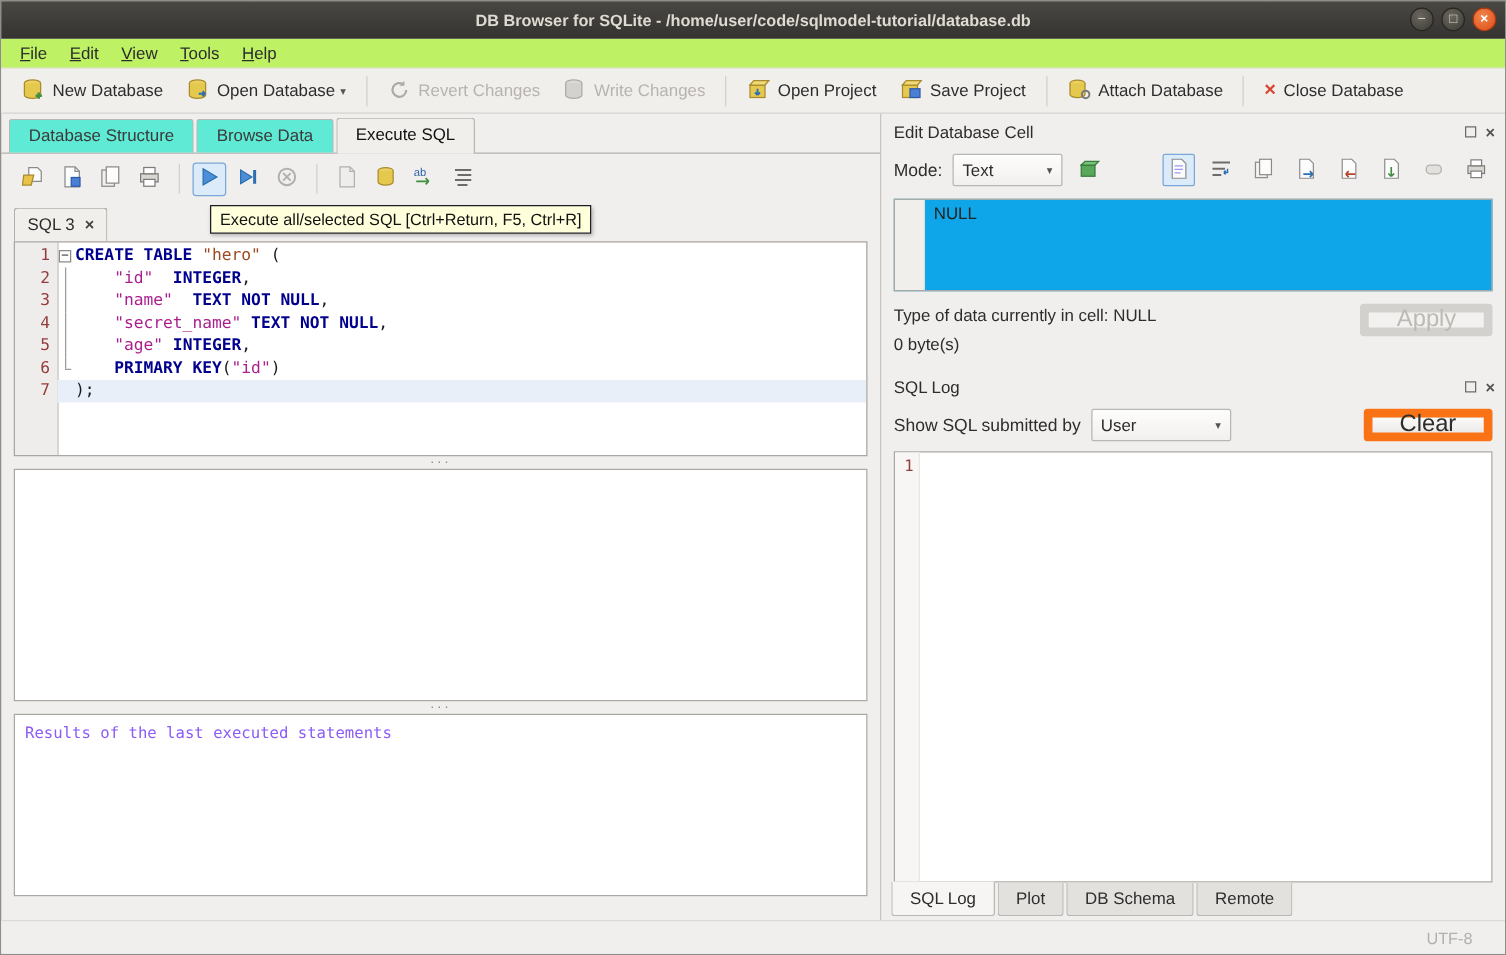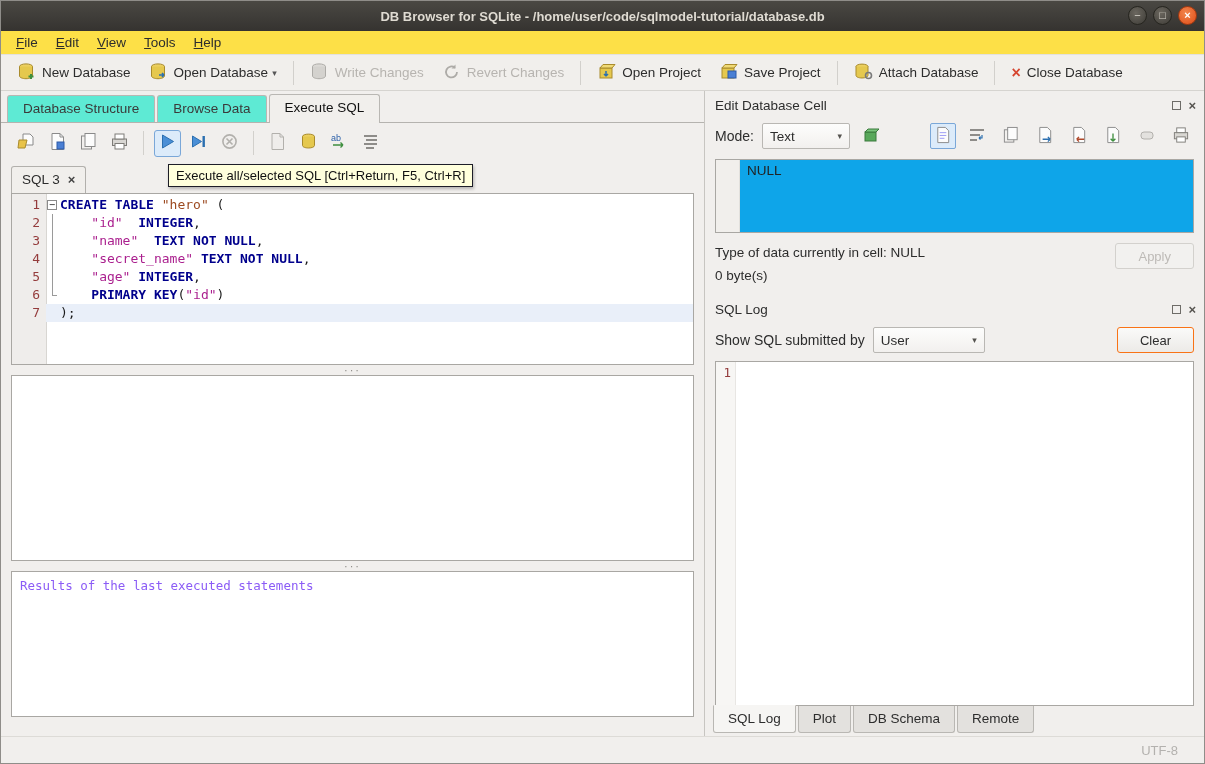--- a/index.html
+++ b/index.html
@@ -8,21 +8,21 @@
   .window{width:1205px;height:764px;display:flex;flex-direction:column;border:1px solid #8f8d89}
 
   
   .titlebar{height:30px;flex:none;background:linear-gradient(#4a4843,#353330);display:flex;align-items:center;position:relative}
   .titlebar .title{flex:1;text-align:center;color:#dfdbd2;font-weight:bold;font-size:13px}
   .winbtns{position:absolute;right:7px;top:5px;display:flex;gap:6px}
   .winbtn{width:19px;height:19px;border-radius:50%;background:radial-gradient(circle at 40% 35%,#6b675f,#3d3b36);border:1px solid #26251f;color:#d9d5cc;font-size:11px;line-height:16px;text-align:center;cursor:default}
   .winbtn.close{background:radial-gradient(circle at 40% 35%,#f2864e,#de4c16);border-color:#a63a10;color:#fff;font-weight:bold}
 
   
-  .menubar{height:24px;flex:none;background:#fde047;display:flex;align-items:center;padding:0 6px;border-bottom:1px solid #e3e1de}
+  .menubar{height:24px;flex:none;background:#bef264;display:flex;align-items:center;padding:0 6px;border-bottom:1px solid #e3e1de}
   .menu-item{display:inline-block;padding:2px 9px;font-size:13.5px}
   .menu-item::first-letter{text-decoration:underline}
 
   
   .toolbar{height:36px;flex:none;background:#f1efec;border-bottom:1px solid #d6d4d0;display:flex;align-items:center;padding:0 8px;gap:2px}
   .tbtn{display:flex;align-items:center;gap:6px;padding:4px 8px;border-radius:3px;font-size:13.5px;white-space:nowrap}
   .tbtn.disabled{color:#b7b4b0}
   .tsep{width:1px;height:24px;background:#d2d0cc;margin:0 6px;flex:none}
   .darrow{font-size:9px;color:#555;margin-left:-2px}
   .ic{display:inline-block;vertical-align:middle;flex:none}
@@ -80,21 +80,21 @@
   .combo{height:26px;border:1px solid #b9b7b3;border-radius:2px;background:linear-gradient(#fdfdfc,#f2f0ee);display:flex;align-items:center;justify-content:space-between;padding:0 7px;font-size:13.5px}
   .combo .ca{font-size:9px;color:#55534f;margin-left:10px}
   .icongroup{margin-left:auto;display:flex;align-items:center;gap:8px}
   .ibtn{width:26px;height:26px;display:flex;align-items:center;justify-content:center;border:1px solid transparent;border-radius:2px}
   .ibtn.checked{background:#dcebfa;border-color:#7aa7d8}
   .celledit{height:74px;flex:none;margin:4px 10px 6px;border:1px solid #a9a7a3;background:#0ea5e9;display:flex}
   .cellgutter{width:24px;flex:none;background:#f1efec;border-right:1px solid #e2e0dc}
   .cellval{padding:3px 7px;font-size:13.5px;color:#222}
   .infoblock{flex:none;position:relative;padding:6px 10px 4px;min-height:52px}
   .infoline{font-size:13.5px;margin-bottom:8px}
-  .btn{height:26px;padding:0 22px;border:1px solid #f97316;border-radius:3px;background:linear-gradient(#fafaf9,#eceae7);font-size:13px;display:inline-flex;align-items:center;justify-content:center}
+  .btn{height:26px;padding:0 22px;border:7px solid #f97316;border-radius:3px;background:linear-gradient(#fafaf9,#eceae7);font-size:19px;display:inline-flex;align-items:center;justify-content:center}
   .btn::first-letter{text-decoration:underline}
   .btn.disabled{color:#bdbab6;border-color:#d3d1cd;background:#f2f1ef}
   .btn.disabled::first-letter{text-decoration:none}
   .applybtn{position:absolute;right:10px;top:4px}
   .logarea{flex:1;margin:2px 10px 0;border:1px solid #a9a7a3;background:#fff;display:flex;min-height:0;font-family:"DejaVu Sans Mono",monospace;font-size:12.5px}
   .loggutter{width:20px;flex:none;background:#f7f6f4;border-right:1px solid #e8e6e3;text-align:right;padding:3px 4px 0 0;color:var(--line-number,#943c3c)}
   .bottomtabs{height:30px;flex:none;display:flex;align-items:flex-start;padding:0 0 0 8px}
   .btab{padding:5px 14px 6px;background:#e3e1de;border:1px solid #b9b7b3;border-top:none;border-radius:0 0 3px 3px;margin-right:2px;font-size:13.5px}
   .btab.active{background:#f6f5f3;border-top:1px solid #f6f5f3;margin-top:-1px}
 
@@ -137,31 +137,31 @@
             <ellipse cx="9" cy="4.5" rx="6.5" ry="2.6" fill="#ecd060" stroke="#a98b2d"></ellipse>
             <path d="M2.5 4.5v9.5c0 1.5 2.9 2.7 6.5 2.7s6.5-1.2 6.5-2.7V4.5" fill="#e5c84e" stroke="#a98b2d"></path>
             <path d="M10 13h5m0 0-2-2m2 2-2 2" stroke="#2b6fb0" stroke-width="1.6" fill="none"></path>
           </svg></span>
       <span>Open Database</span>
       <span class="darrow">▾</span>
     </div>
     <div class="tsep"></div>
     <div class="tbtn disabled">
       <span class="ic"><svg width="19" height="19" viewBox="0 0 19 19">
+            <path d="M15 10a5.5 5.5 0 1 1-2-4.3" fill="none" stroke="#adaba7" stroke-width="1.8"></path>
+            <path d="M13.5 2.5v4h-4z" fill="#adaba7"></path>
+          </svg></span>
+      <span>Revert Changes</span>
+    </div>
+    <div class="tbtn disabled">
+      <span class="ic"><svg width="19" height="19" viewBox="0 0 19 19">
             <ellipse cx="9" cy="4.5" rx="6.5" ry="2.6" fill="#dcdad6" stroke="#adaba7"></ellipse>
             <path d="M2.5 4.5v9.5c0 1.5 2.9 2.7 6.5 2.7s6.5-1.2 6.5-2.7V4.5" fill="#d4d2ce" stroke="#adaba7"></path>
           </svg></span>
       <span>Write Changes</span>
-    </div>
-    <div class="tbtn disabled">
-      <span class="ic"><svg width="19" height="19" viewBox="0 0 19 19">
-            <path d="M15 10a5.5 5.5 0 1 1-2-4.3" fill="none" stroke="#adaba7" stroke-width="1.8"></path>
-            <path d="M13.5 2.5v4h-4z" fill="#adaba7"></path>
-          </svg></span>
-      <span>Revert Changes</span>
     </div>
     <div class="tsep"></div>
     <div class="tbtn">
       <span class="ic"><svg width="19" height="19" viewBox="0 0 19 19">
             <rect x="3" y="6" width="12" height="10" fill="#e5c84e" stroke="#a98b2d"></rect>
             <path d="M3 6l3-3.5h12L15 6z" fill="#f0da76" stroke="#a98b2d"></path>
             <path d="M9 9v5m0 0-2-2m2 2 2-2" stroke="#2b6fb0" stroke-width="1.5" fill="none"></path>
           </svg></span>
       <span>Open Project</span>
     </div>

